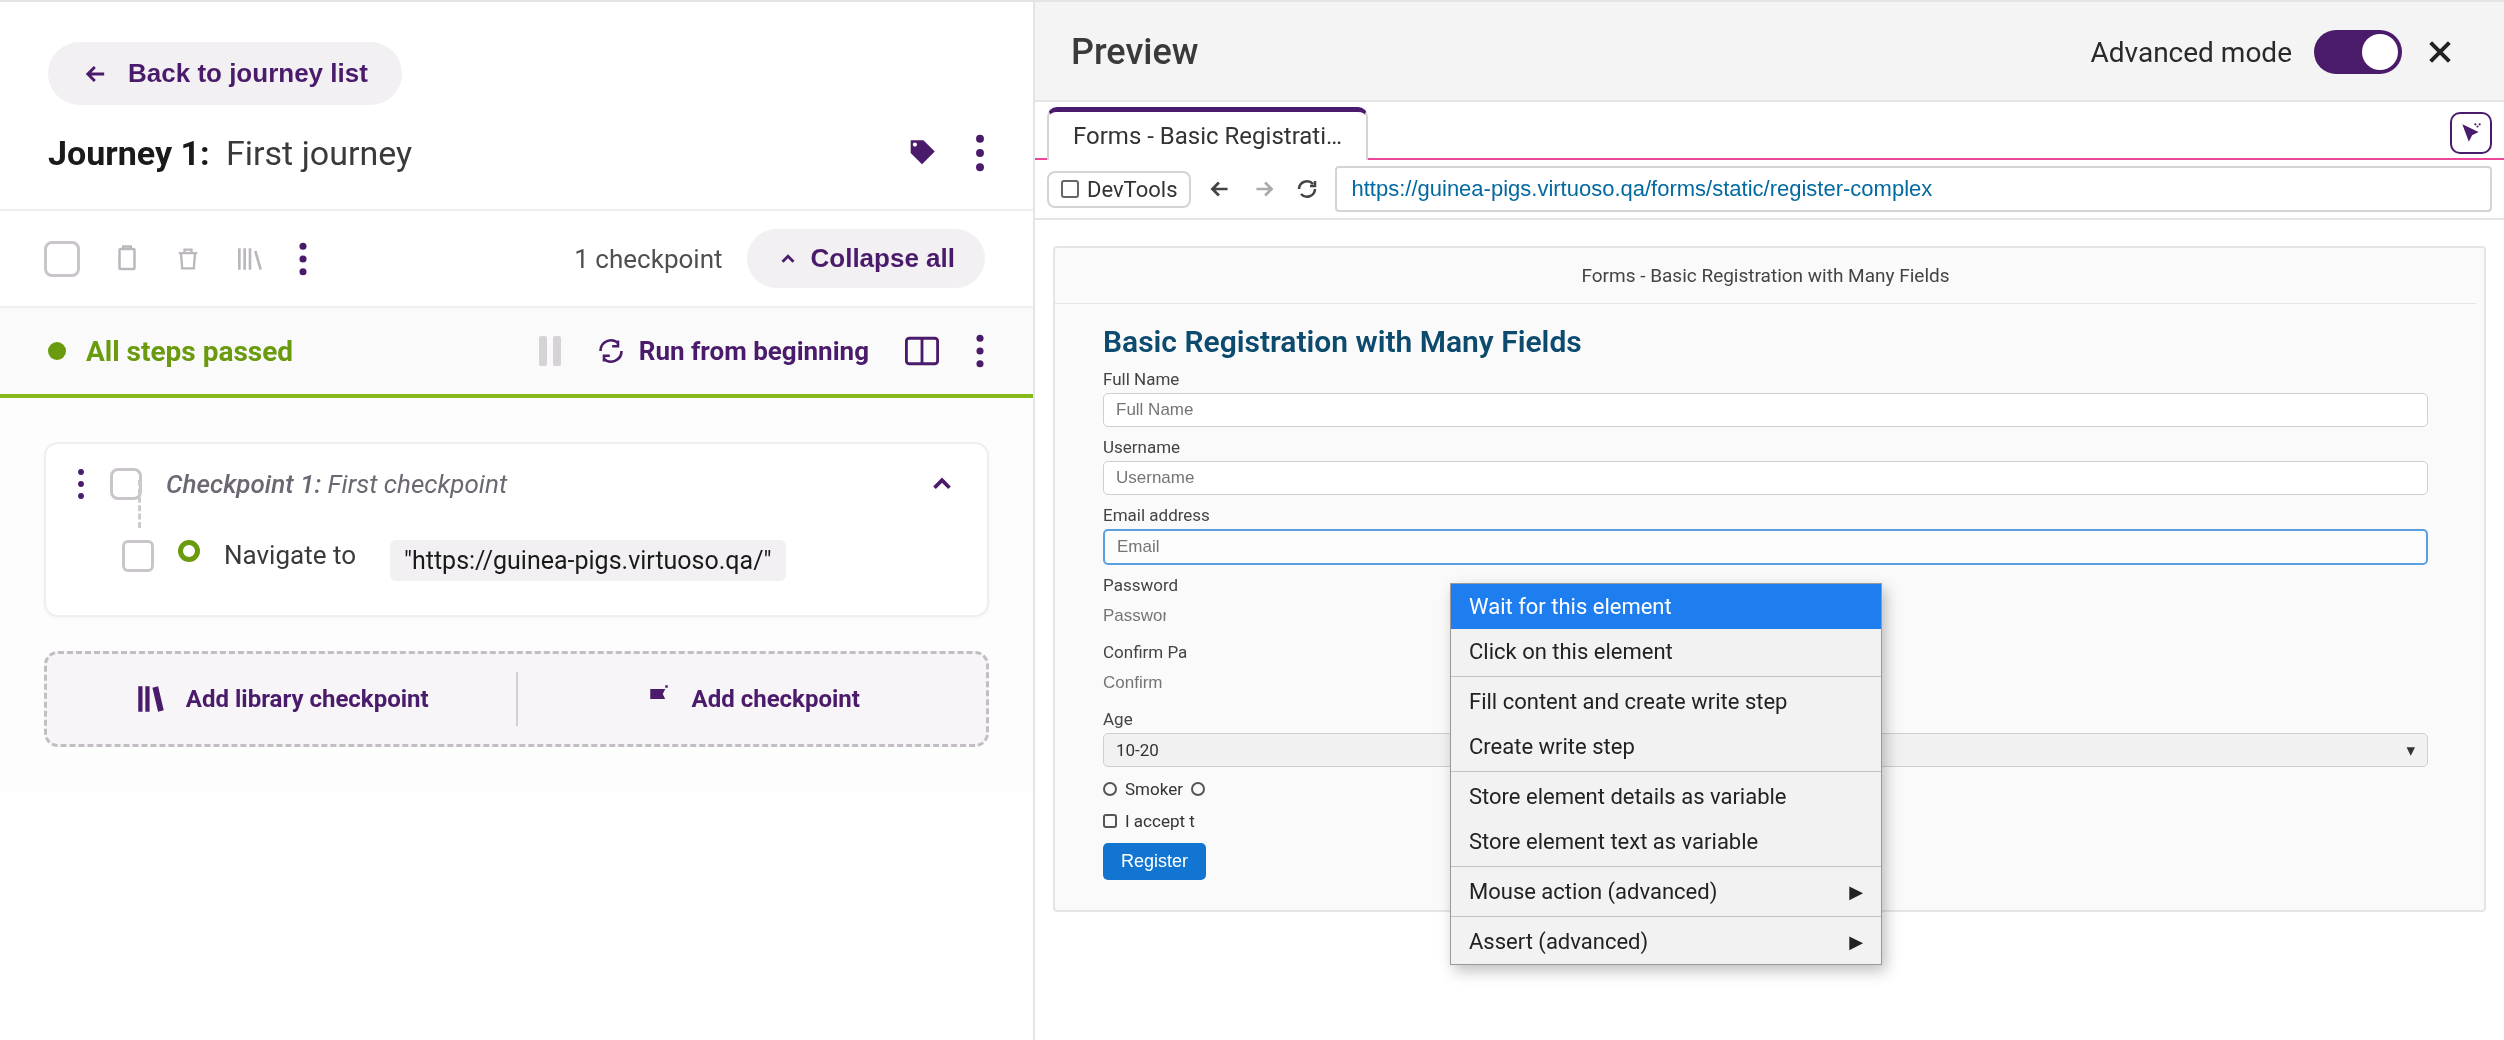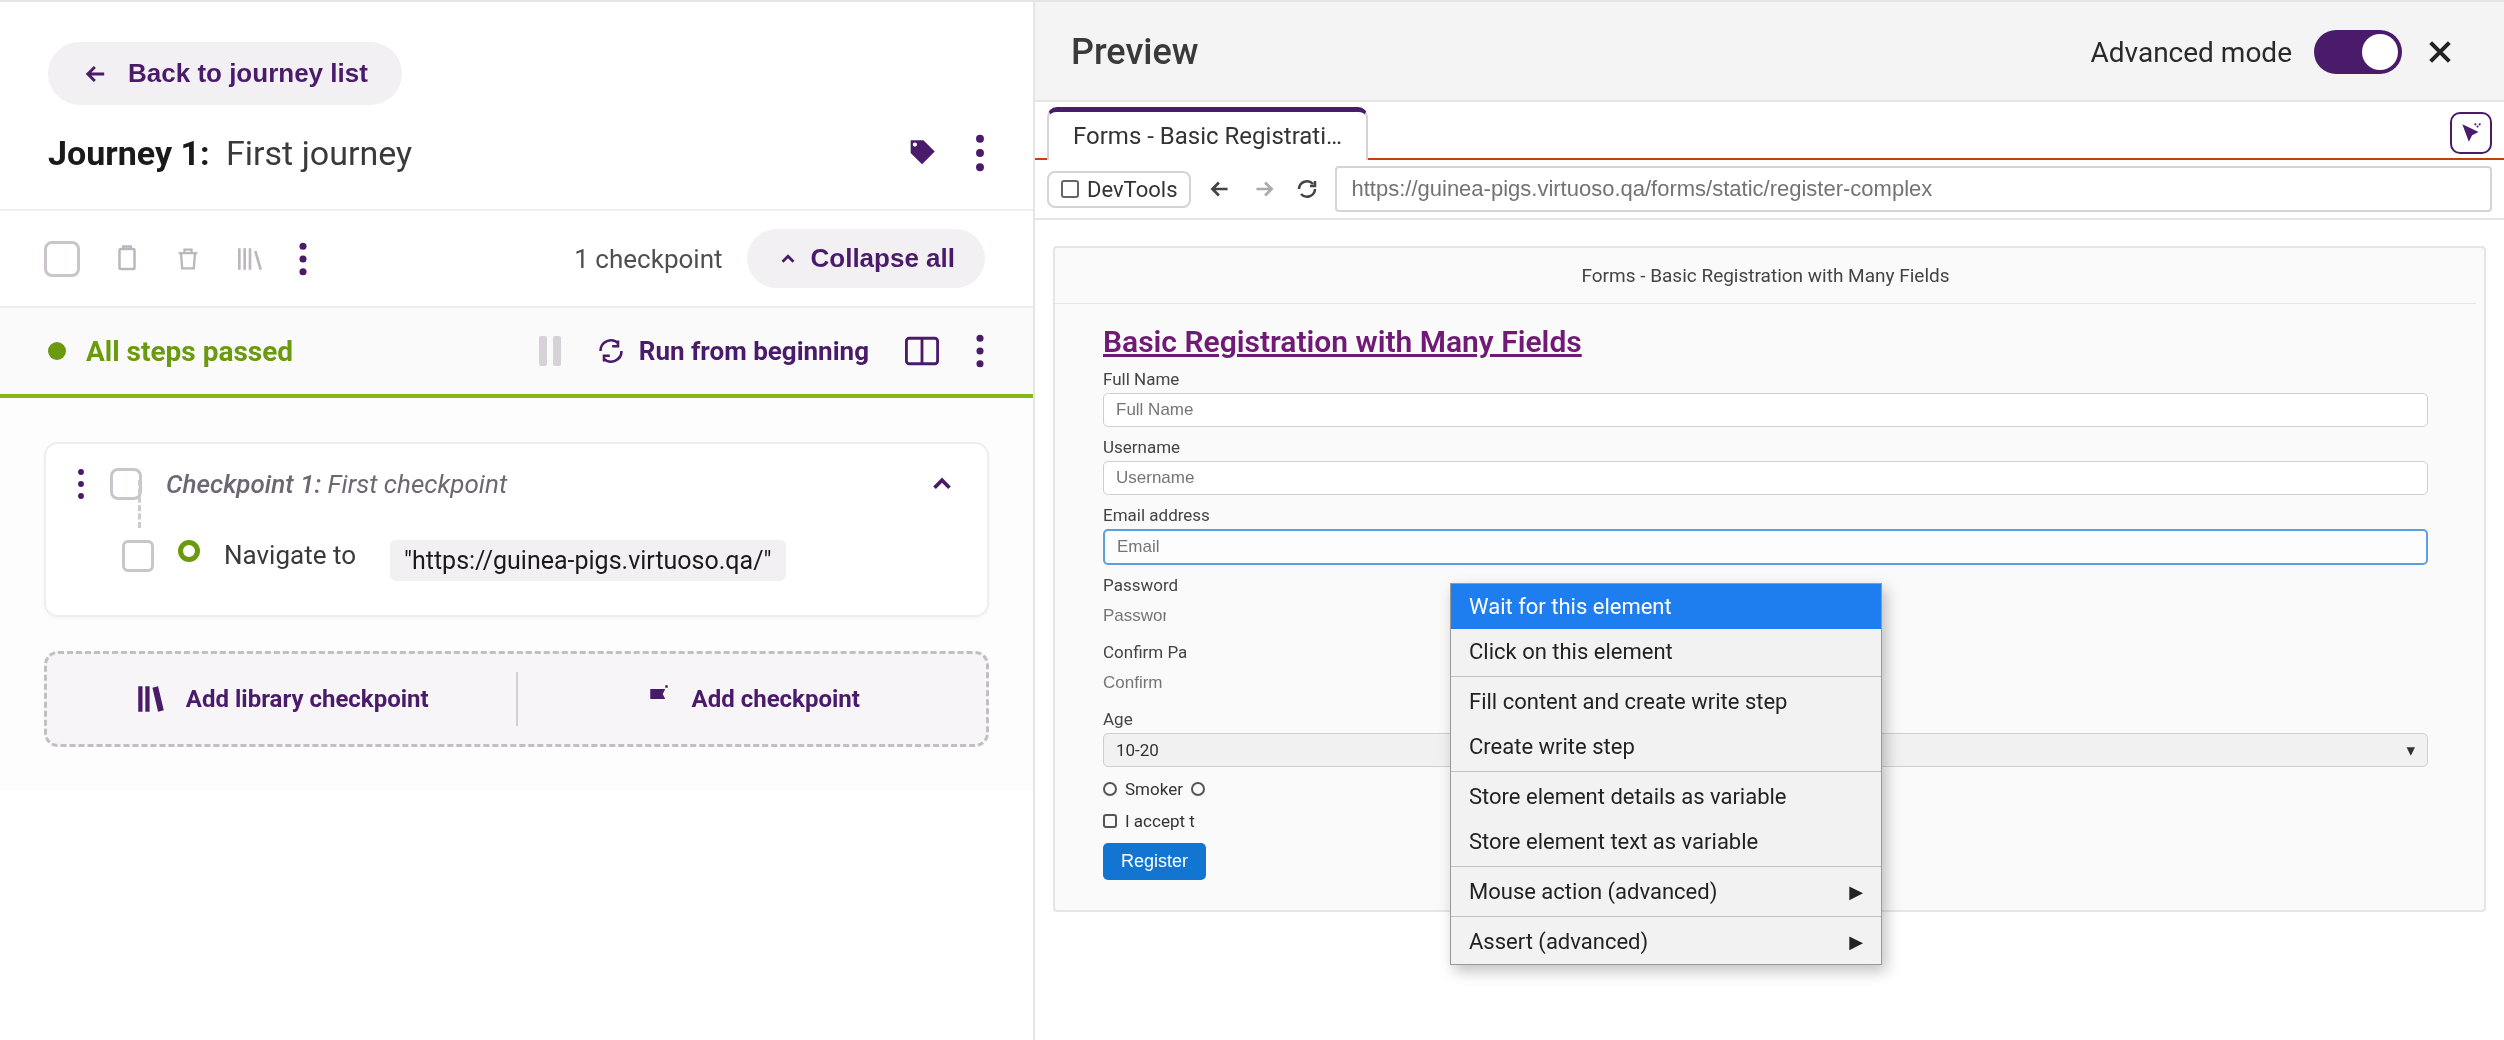--- a/index.html
+++ b/index.html
@@ -58,35 +58,35 @@
   
   .preview-header { display: flex; align-items: center; justify-content: space-between; padding: 28px 48px 26px 36px; }
   .preview-title { font-size: 36px; color: #3a3a3a; font-weight: 500; }
   .adv-row { display: flex; align-items: center; gap: 22px; }
   .adv-label { font-size: 28px; color: #2a2a2a; }
   .toggle { width: 88px; height: 44px; background: #4b1b6b; border-radius: 22px; position: relative; }
   .toggle-knob { position: absolute; right: 4px; top: 4px; width: 36px; height: 36px; background: #fff; border-radius: 50%; }
   .close-x { font-size: 40px; font-weight: 700; cursor: pointer; color: #222; }
 
   .browser-area { flex: 1; background: #fff; border-top: 2px solid #e5e5e5; display: flex; flex-direction: column; }
-  .tab-row { display: flex; align-items: flex-end; padding: 0 12px; position: relative; height: 58px; border-bottom: 2px solid #c2410c; }
+  .tab-row { display: flex; align-items: flex-end; padding: 0 12px; position: relative; height: 58px; border-bottom: 2px solid #ec4899; }
   .tab { background: #fff; border: 2px solid #d6d2d8; border-bottom: none; border-top: 5px solid #4b1b6b; border-radius: 10px 10px 0 0; padding: 10px 24px; font-size: 24px; color: #333; position: relative; top: 2px; max-width: 330px; overflow: hidden; white-space: nowrap; text-overflow: ellipsis; }
   .tab-spacer { flex: 1; }
   .select-tool { width: 42px; height: 42px; border: 2px solid #4b1b6b; border-radius: 10px; display: flex; align-items: center; justify-content: center; color: #4b1b6b; margin-bottom: 4px; }
   .url-row { display: flex; align-items: center; gap: 10px; padding: 6px 12px; border-bottom: 2px solid #e5e5e5; }
   .devtools-chip { display: flex; align-items: center; gap: 8px; border: 2px solid #d6d2d8; border-radius: 8px; padding: 4px 12px; font-size: 22px; color: #333; }
   .devtools-chip .cb { width: 18px; height: 18px; border: 2px solid #666; border-radius: 3px; }
   .nav-icons { display: flex; align-items: center; gap: 18px; color: #444; padding: 0 6px; }
-  .url-input { flex: 1; border: 2px solid #d6d2d8; border-radius: 4px; padding: 8px 14px; font-size: 22px; color: #737373; background: #fff; }
+  .url-input { flex: 1; border: 2px solid #d6d2d8; border-radius: 4px; padding: 8px 14px; font-size: 22px; color: #0369a1; background: #fff; }
 
   .page-wrap { padding: 26px 18px 0 18px; }
   .page { background: #fafafa; border: 2px solid #e5e5e5; border-radius: 4px; padding: 0 8px 10px 0; }
   .page-titlebar { text-align: center; padding: 16px 0; font-size: 19px; color: #444; border-bottom: 1px solid #e5e5e5; }
   .page-body { padding: 20px 48px; }
-  .page-h1 { font-size: 30px; font-weight: 600; color: #701a75; margin-bottom: 8px; text-decoration: underline; }
+  .page-h1 { font-size: 30px; font-weight: 600; color: #0c4a6e; margin-bottom: 8px; }
   .field { margin-top: 10px; }
   .field-label { font-size: 17px; color: #444; margin-bottom: 4px; display: block; }
   .field-input { width: 100%; border: 1px solid #cfcfcf; border-radius: 5px; padding: 6px 12px; font-size: 17px; color: #777; background: #fff; }
   .field-input.highlight { border: 2px solid #5aa0e0; background: #fdfdfd; }
   .inline-row { display: flex; align-items: center; gap: 8px; font-size: 17px; color: #333; margin-top: 12px; }
   .radio { width: 14px; height: 14px; border: 2px solid #555; border-radius: 50%; }
   .checkbox-sm { width: 14px; height: 14px; border: 2px solid #555; border-radius: 3px; }
   .register-btn { background: #1275d1; color: #fff; border: none; border-radius: 5px; padding: 8px 18px; font-size: 18px; margin-top: 12px; }
   .select-fake { width: 100%; border: 1px solid #cfcfcf; border-radius: 5px; padding: 6px 12px; font-size: 17px; color: #333; background: #f1f1f1; display: flex; justify-content: space-between; align-items: center; }
 

